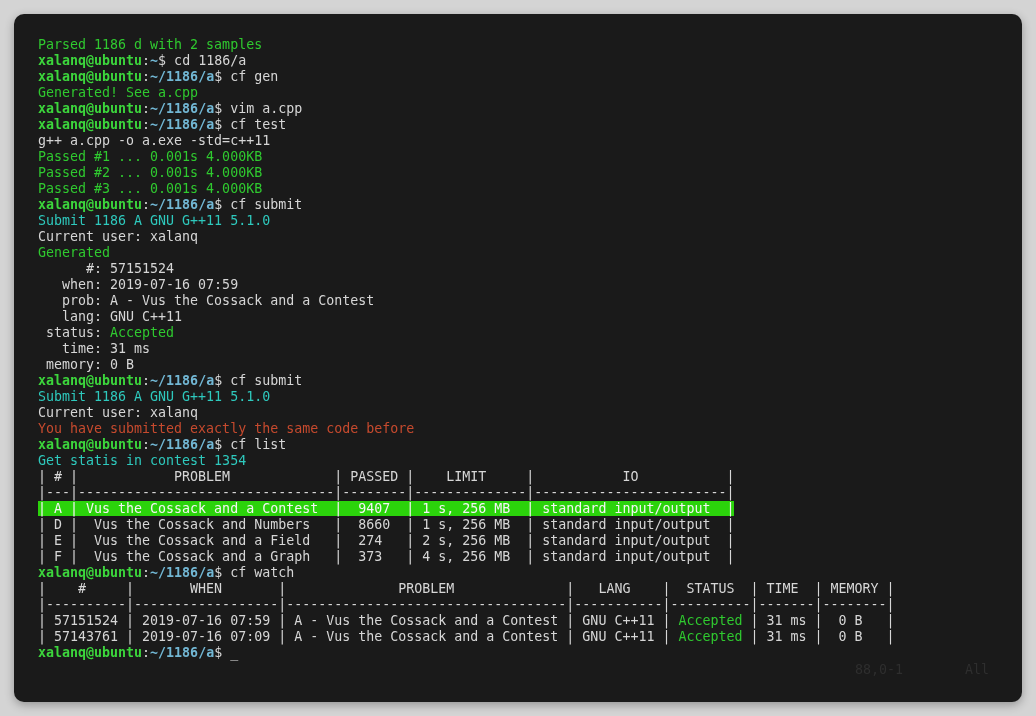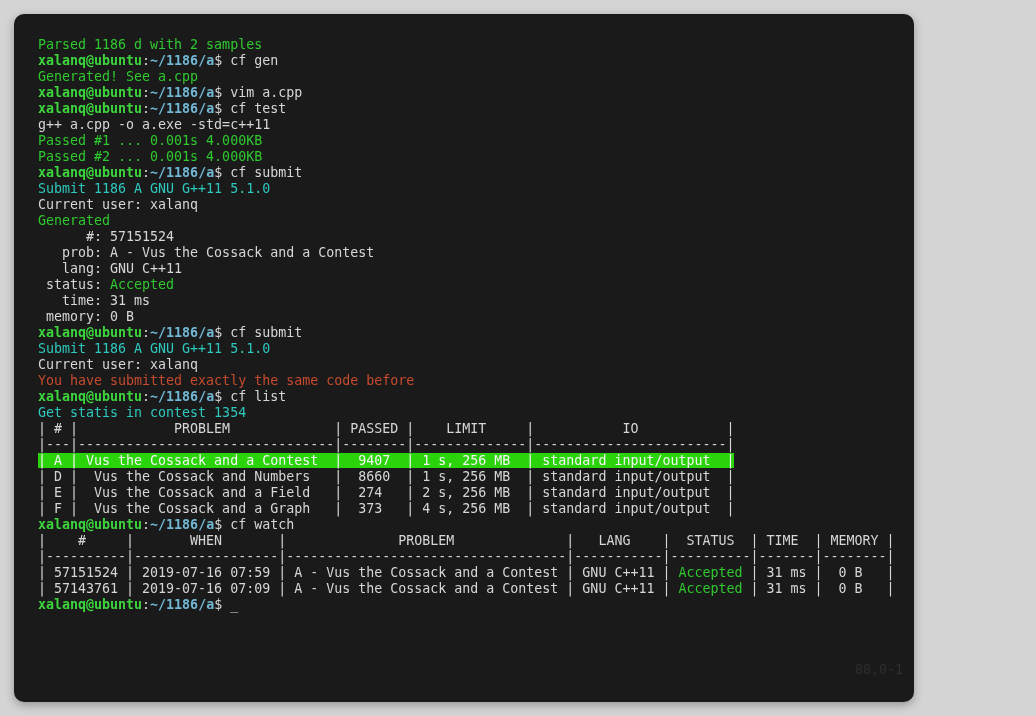--- a/index.html
+++ b/index.html
@@ -13,21 +13,21 @@
   }
   .desktop {
     position: relative;
     width: 1036px;
     height: 716px;
   }
   .terminal {
     position: absolute;
     left: 14px;
     top: 14px;
-    width: 900px;
+    width: 1008px;
     height: 688px;
     box-sizing: border-box;
     background: var(--terminal-bg, #1a1a1a);
     border-radius: 10px;
     box-shadow: 0 3px 10px rgba(0,0,0,0.30);
     overflow: hidden;
   }
   .screen {
     position: absolute;
     left: 24px;
@@ -64,32 +64,35 @@
   .ghost-ruler { left: 841px; }
   .ghost-pos   { left: 951px; }
 </style>
 </head>
 <body>
 
 <div class="desktop">
   <div class="terminal">
     <div class="screen">
         <div class="line"><span class="green">Parsed 1186 d with 2 samples</span></div>
+        <div class="line"><span class="prompt">xalanq@ubuntu</span><span class="text">:</span><span class="path">~</span><span class="text">$ cd 1186/a</span></div>
         <div class="line"><span class="prompt">xalanq@ubuntu</span><span class="text">:</span><span class="path">~/1186/a</span><span class="text">$ cf gen</span></div>
         <div class="line"><span class="green">Generated! See a.cpp</span></div>
         <div class="line"><span class="prompt">xalanq@ubuntu</span><span class="text">:</span><span class="path">~/1186/a</span><span class="text">$ vim a.cpp</span></div>
         <div class="line"><span class="prompt">xalanq@ubuntu</span><span class="text">:</span><span class="path">~/1186/a</span><span class="text">$ cf test</span></div>
         <div class="line"><span class="text">g++ a.cpp -o a.exe -std=c++11</span></div>
         <div class="line"><span class="green">Passed #1 ... 0.001s 4.000KB</span></div>
         <div class="line"><span class="green">Passed #2 ... 0.001s 4.000KB</span></div>
+        <div class="line"><span class="green">Passed #3 ... 0.001s 4.000KB</span></div>
         <div class="line"><span class="prompt">xalanq@ubuntu</span><span class="text">:</span><span class="path">~/1186/a</span><span class="text">$ cf submit</span></div>
         <div class="line"><span class="cyan">Submit 1186 A GNU G++11 5.1.0</span></div>
         <div class="line"><span class="text">Current user: xalanq</span></div>
         <div class="line"><span class="green">Generated</span></div>
         <div class="line"><span class="text">      #: 57151524</span></div>
+        <div class="line"><span class="text">   when: 2019-07-16 07:59</span></div>
         <div class="line"><span class="text">   prob: A - Vus the Cossack and a Contest</span></div>
         <div class="line"><span class="text">   lang: GNU C++11</span></div>
         <div class="line"><span class="text"> status: </span><span class="green">Accepted</span></div>
         <div class="line"><span class="text">   time: 31 ms</span></div>
         <div class="line"><span class="text"> memory: 0 B</span></div>
         <div class="line"><span class="prompt">xalanq@ubuntu</span><span class="text">:</span><span class="path">~/1186/a</span><span class="text">$ cf submit</span></div>
         <div class="line"><span class="cyan">Submit 1186 A GNU G++11 5.1.0</span></div>
         <div class="line"><span class="text">Current user: xalanq</span></div>
         <div class="line"><span class="red">You have submitted exactly the same code before</span></div>
         <div class="line"><span class="prompt">xalanq@ubuntu</span><span class="text">:</span><span class="path">~/1186/a</span><span class="text">$ cf list</span></div>

